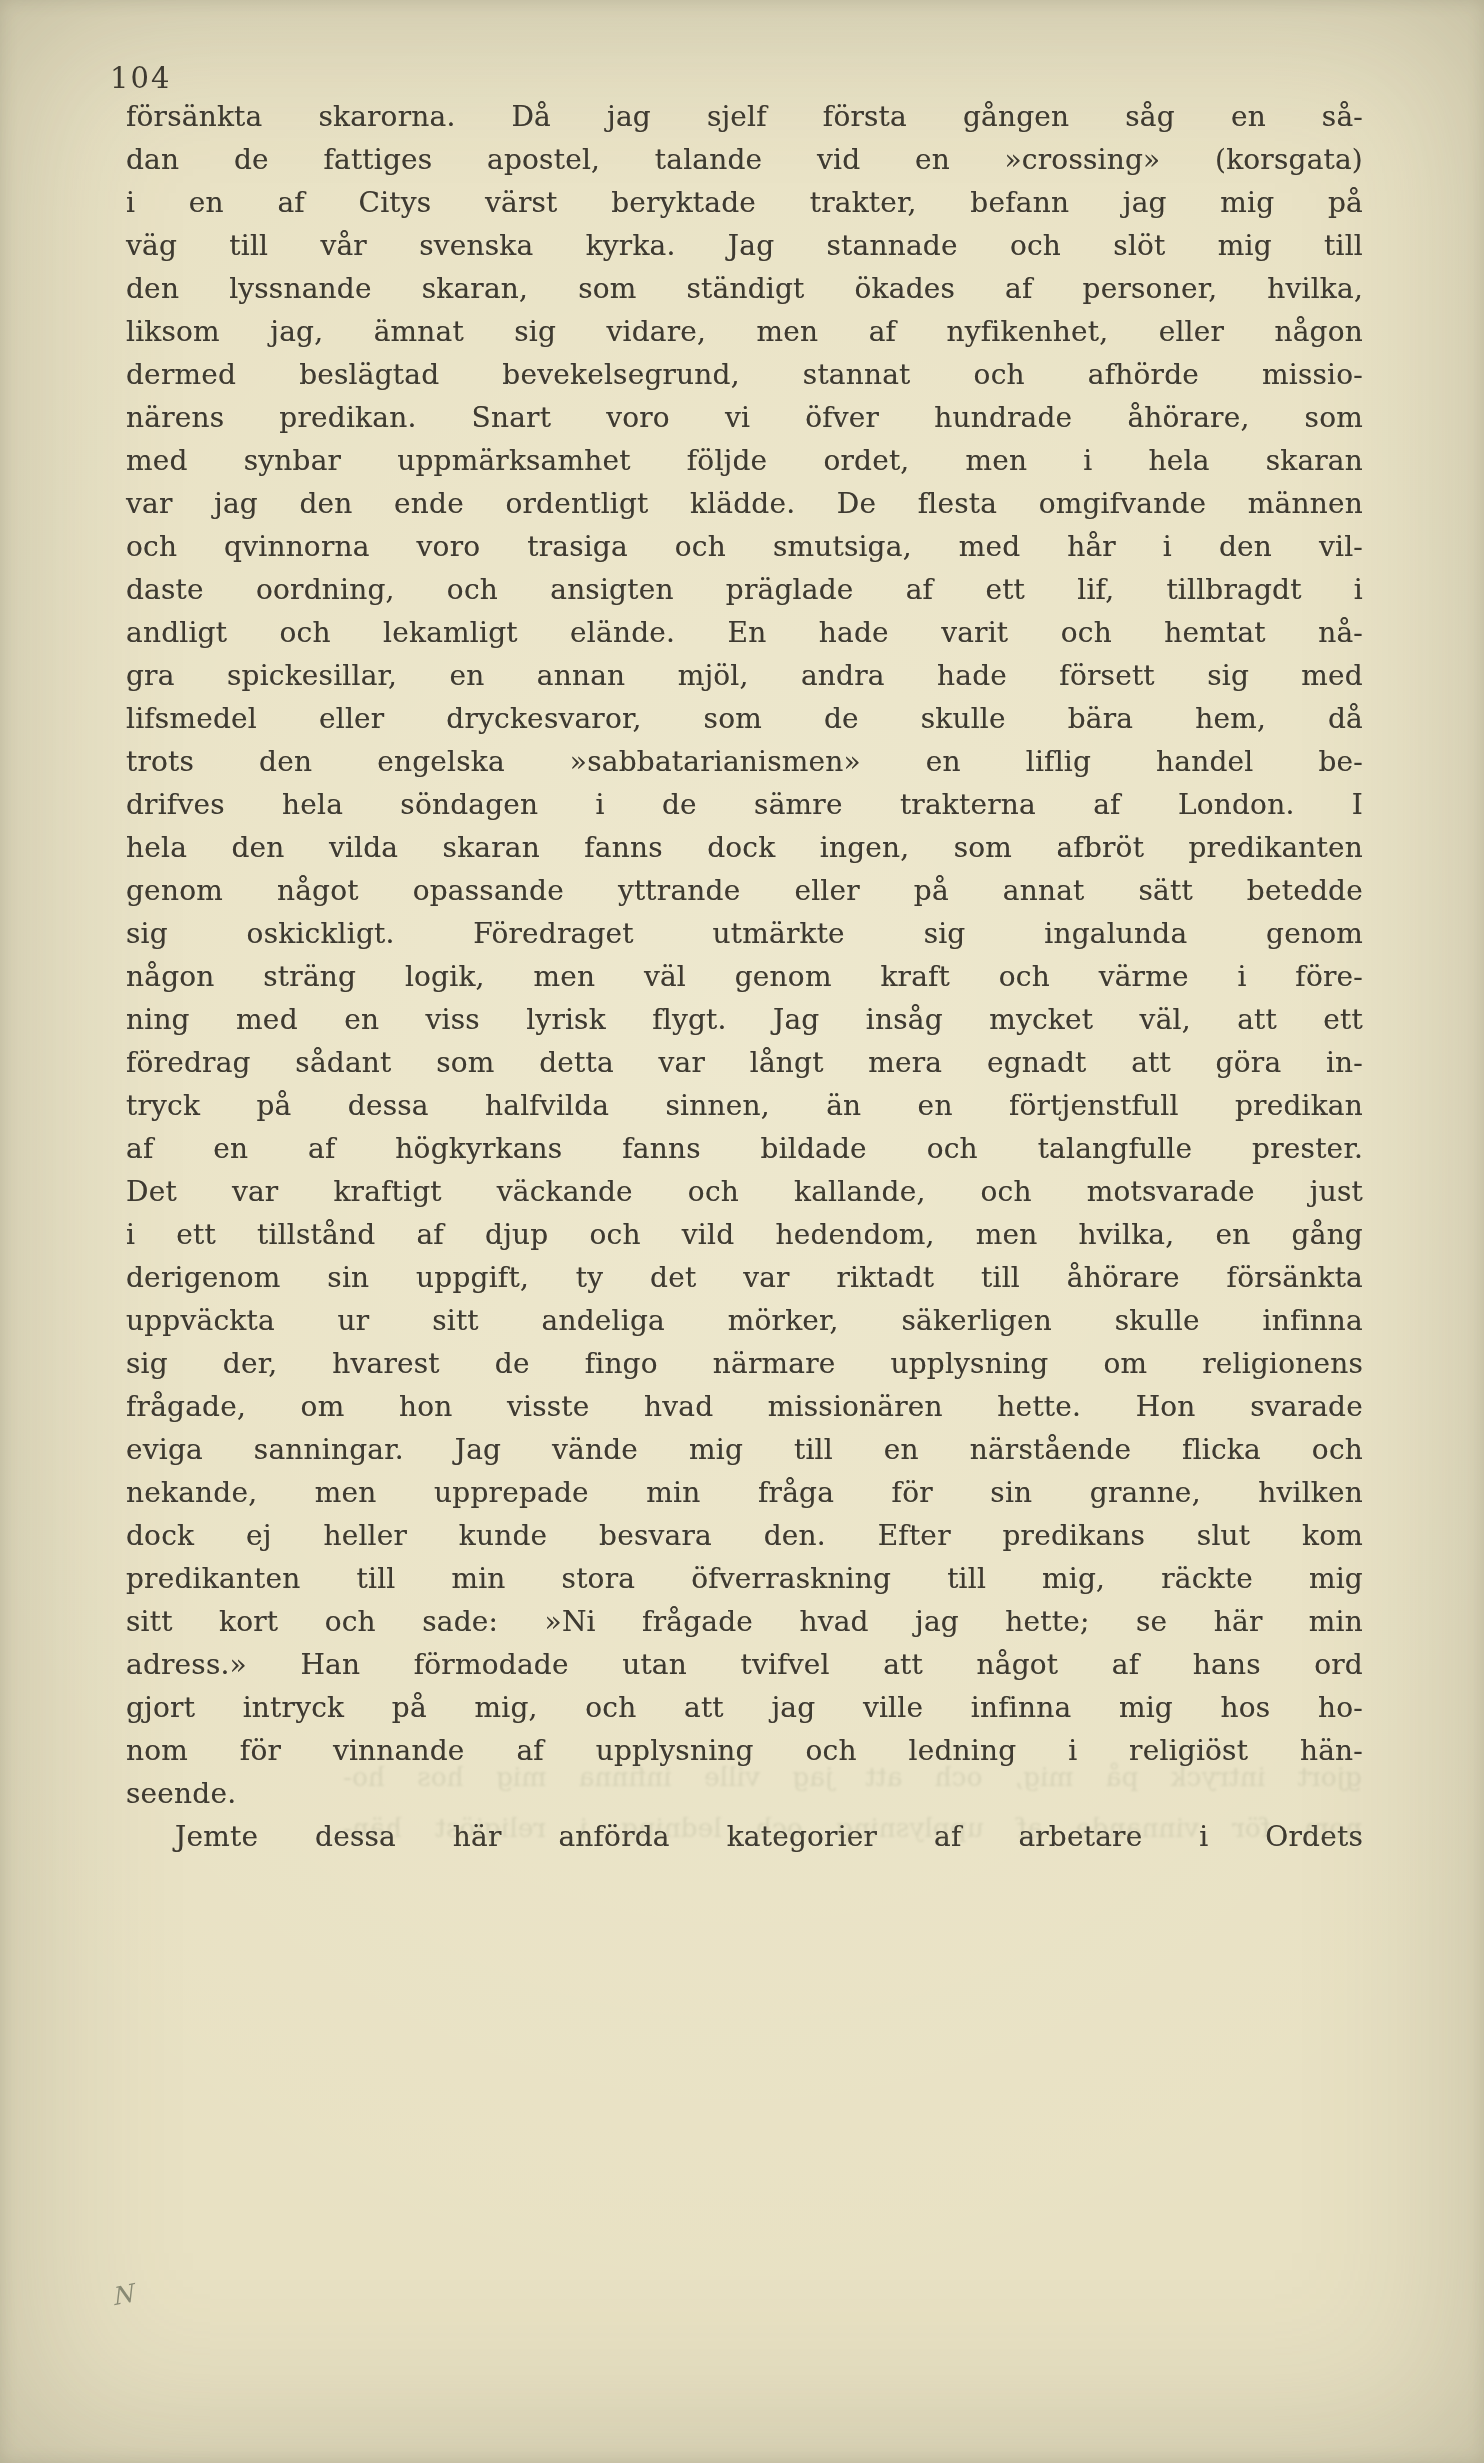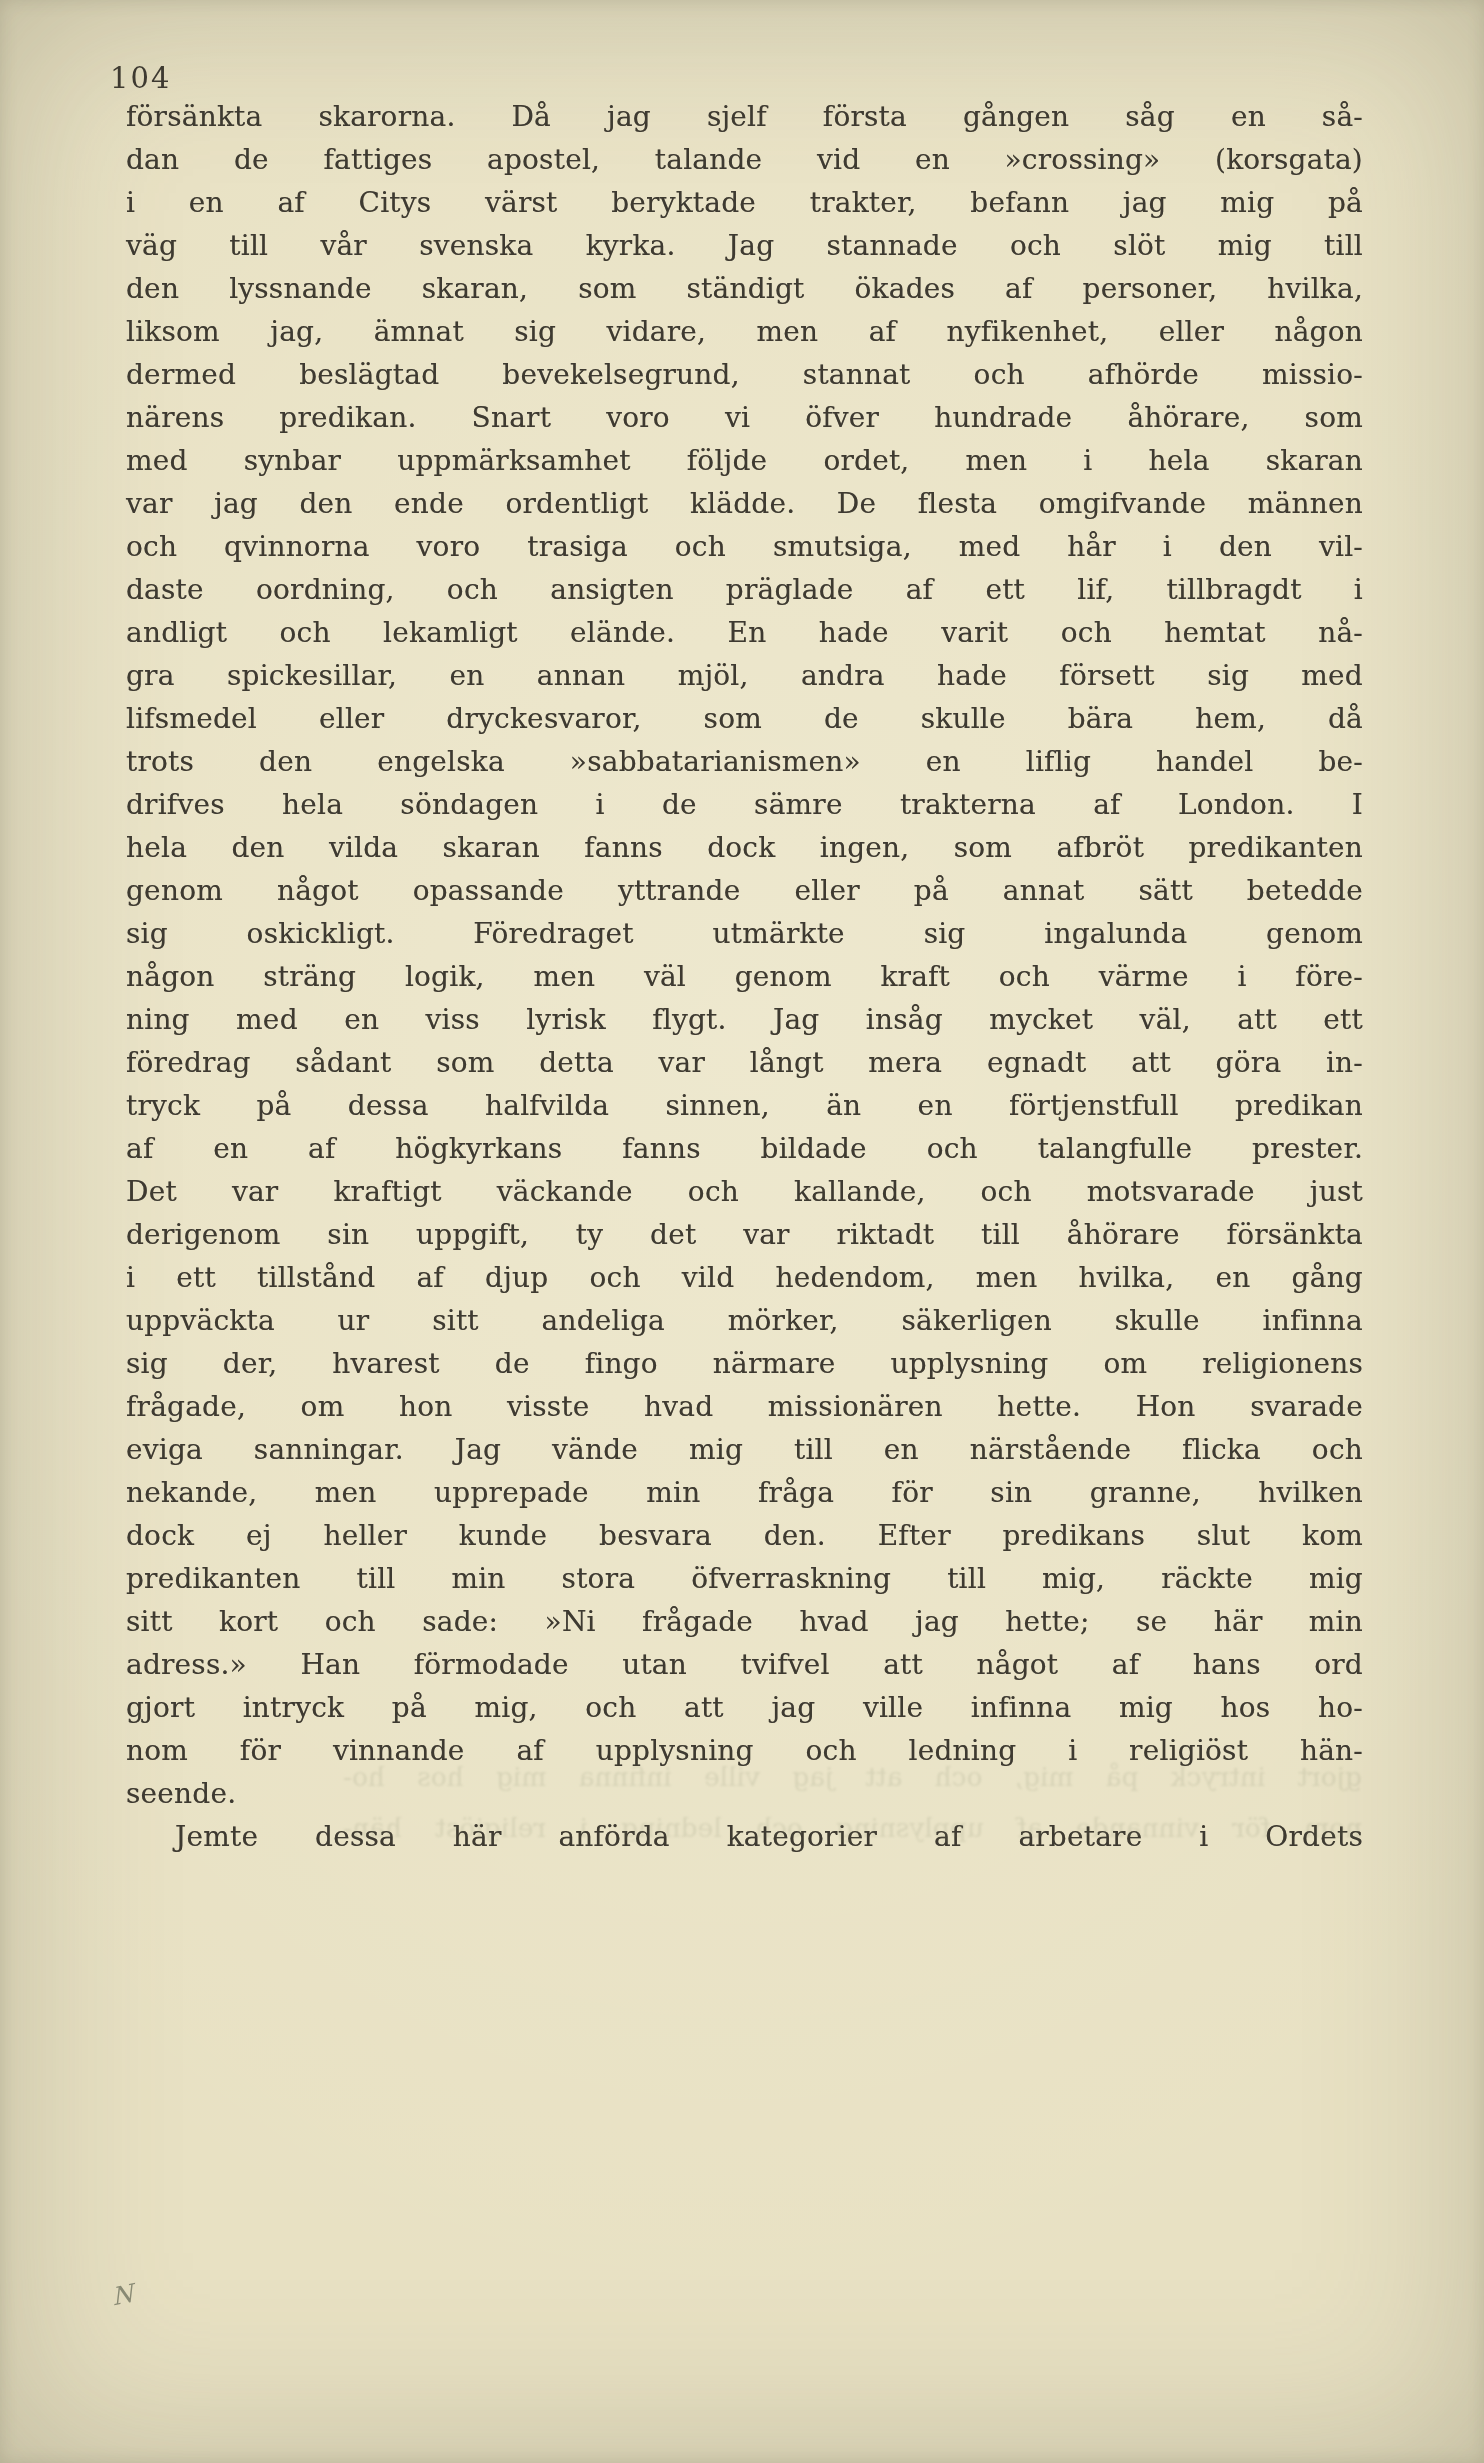--- a/index.html
+++ b/index.html
@@ -108,22 +108,22 @@
   <div class="line">drifves hela söndagen i de sämre trakterna af London. I</div>
   <div class="line">hela den vilda skaran fanns dock ingen, som afbröt predikanten</div>
   <div class="line">genom något opassande yttrande eller på annat sätt betedde</div>
   <div class="line">sig oskickligt. Föredraget utmärkte sig ingalunda genom</div>
   <div class="line">någon sträng logik, men väl genom kraft och värme i före-</div>
   <div class="line">ning med en viss lyrisk flygt. Jag insåg mycket väl, att ett</div>
   <div class="line">föredrag sådant som detta var långt mera egnadt att göra in-</div>
   <div class="line">tryck på dessa halfvilda sinnen, än en förtjenstfull predikan</div>
   <div class="line">af en af högkyrkans fanns bildade och talangfulle prester.</div>
   <div class="line">Det var kraftigt väckande och kallande, och motsvarade just</div>
+  <div class="line">i ett tillstånd af djup och vild hedendom, men hvilka, en gång</div>
   <div class="line">derigenom sin uppgift, ty det var riktadt till åhörare försänkta</div>
-  <div class="line">i ett tillstånd af djup och vild hedendom, men hvilka, en gång</div>
   <div class="line">uppväckta ur sitt andeliga mörker, säkerligen skulle infinna</div>
   <div class="line">sig der, hvarest de fingo närmare upplysning om religionens</div>
   <div class="line">frågade, om hon visste hvad missionären hette. Hon svarade</div>
   <div class="line">eviga sanningar. Jag vände mig till en närstående flicka och</div>
   <div class="line">nekande, men upprepade min fråga för sin granne, hvilken</div>
   <div class="line">dock ej heller kunde besvara den. Efter predikans slut kom</div>
   <div class="line">predikanten till min stora öfverraskning till mig, räckte mig</div>
   <div class="line">sitt kort och sade: »Ni frågade hvad jag hette; se här min</div>
   <div class="line">adress.» Han förmodade utan tvifvel att något af hans ord</div>
   <div class="line">gjort intryck på mig, och att jag ville infinna mig hos ho-</div>

